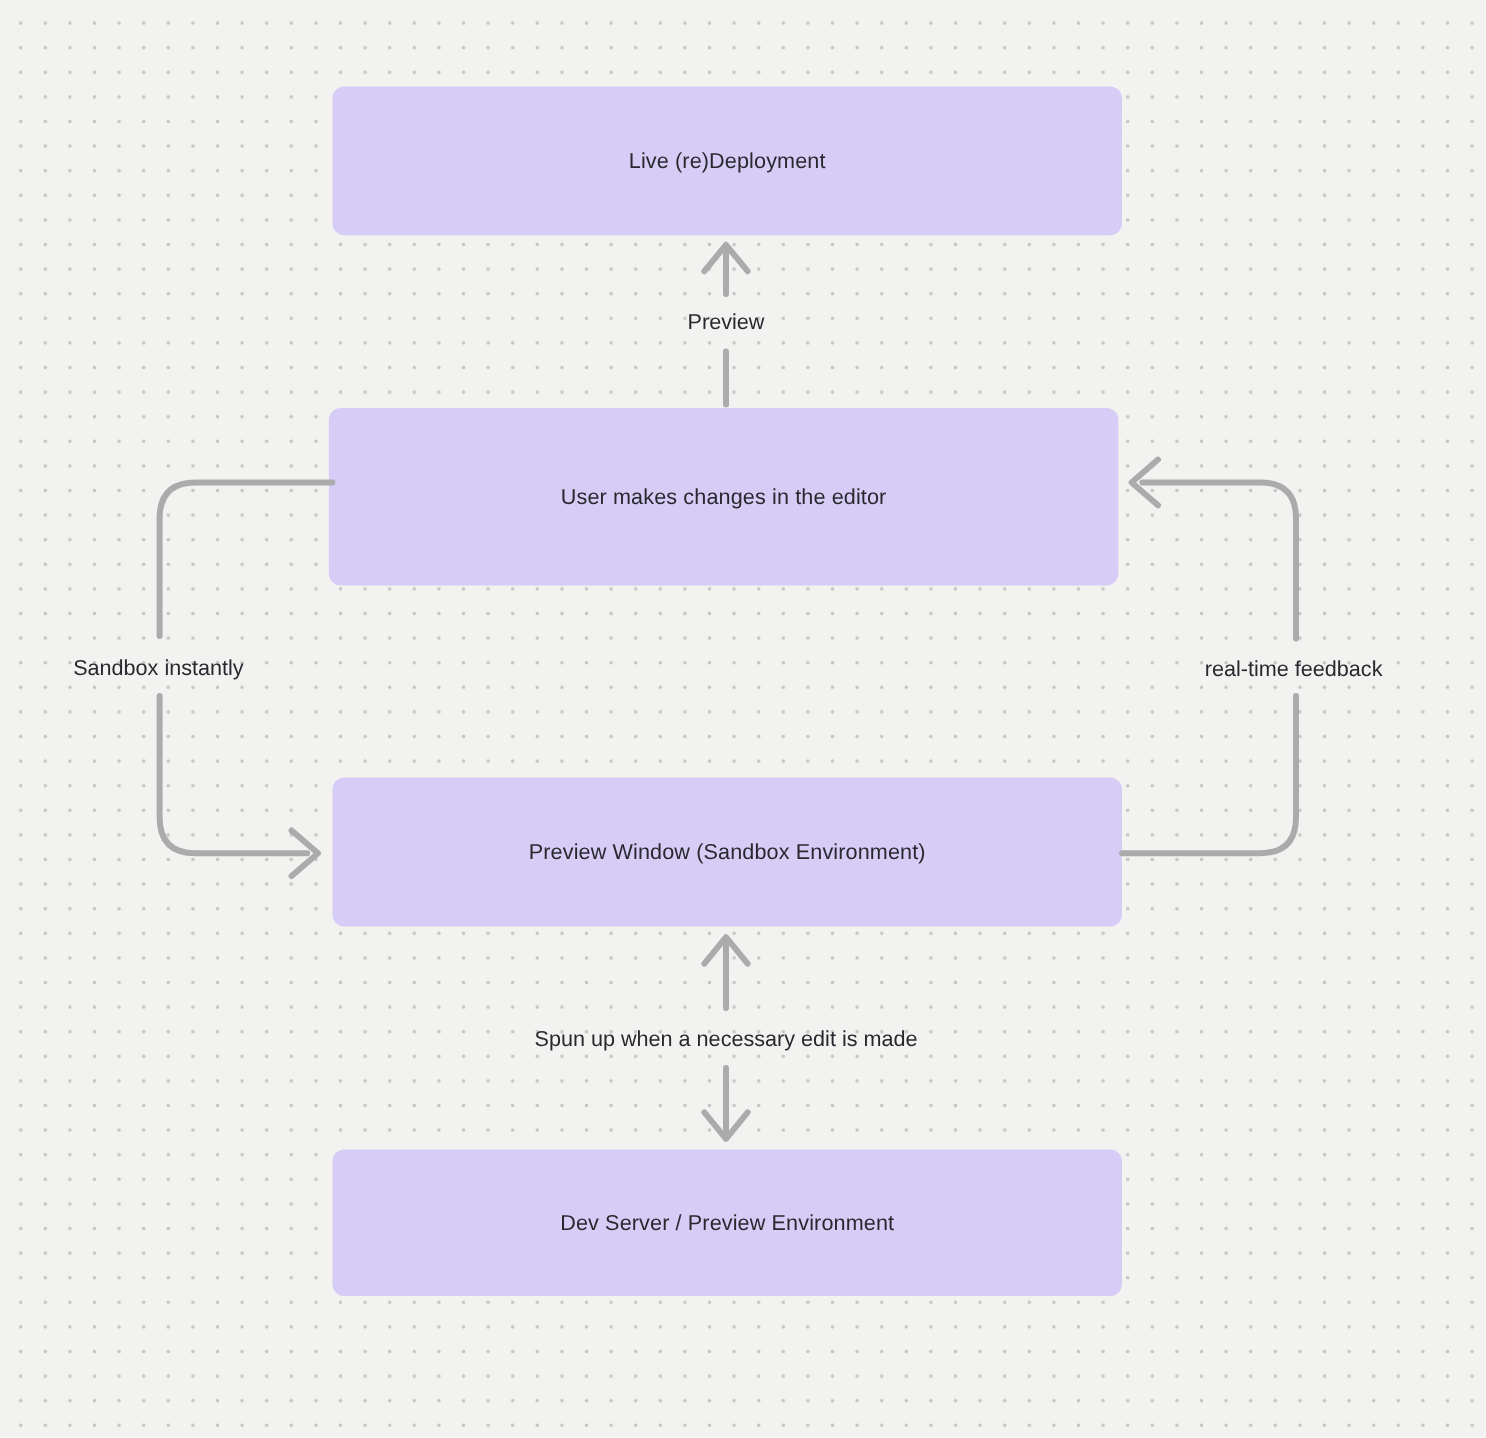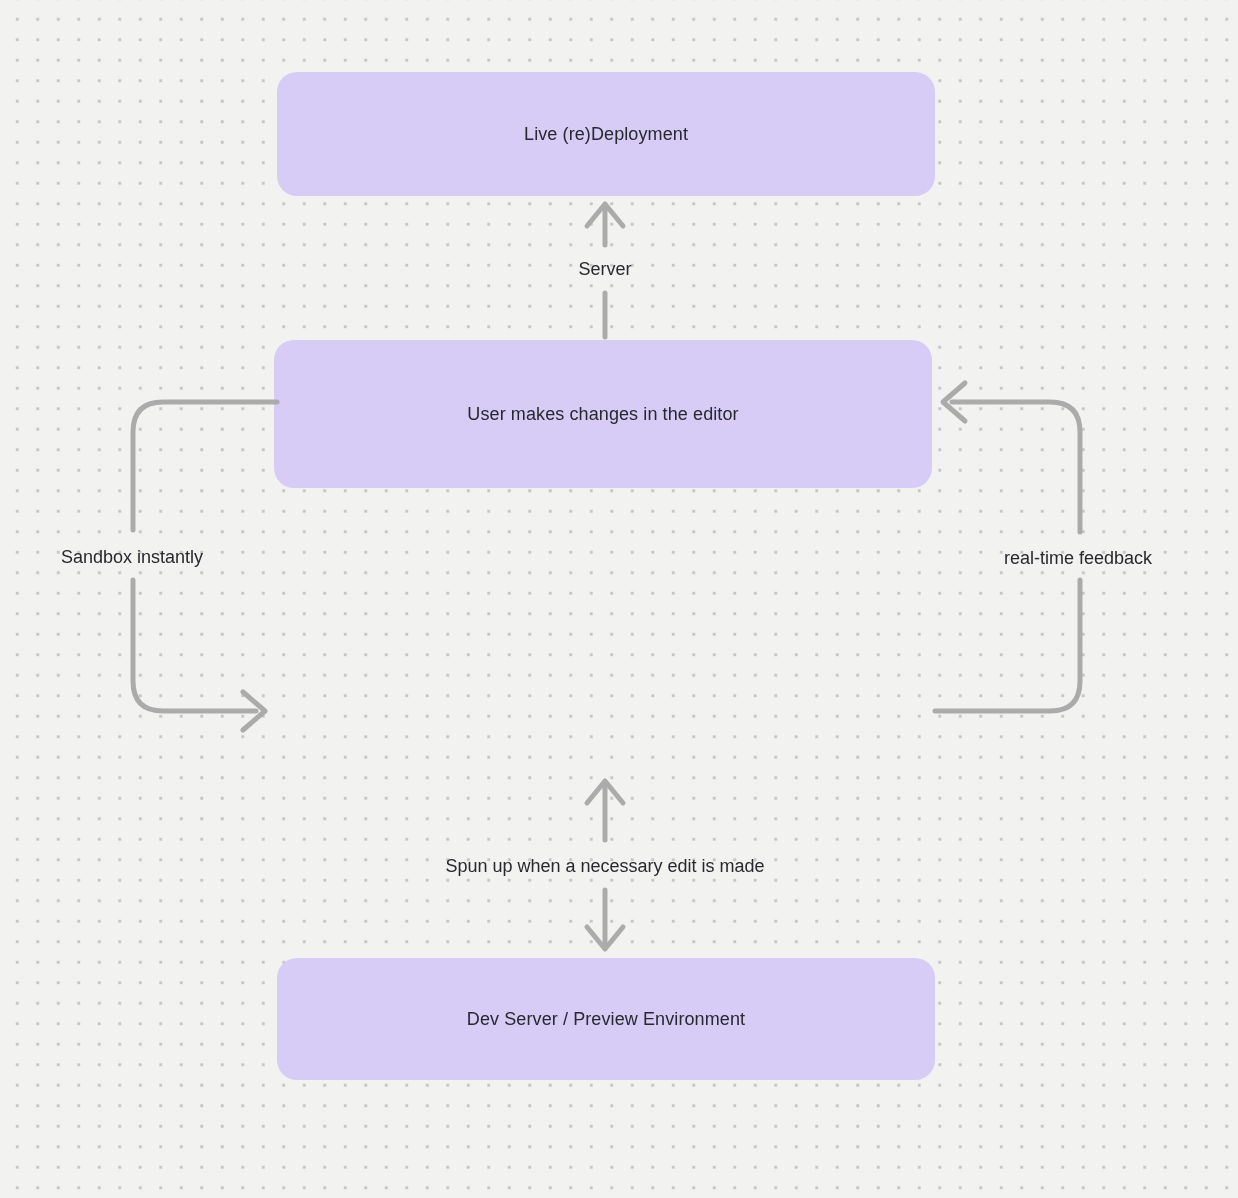--- a/index.html
+++ b/index.html
@@ -15,21 +15,21 @@
     width: 1238px;
     height: 1198px;
     background-color: #F2F2F1;
     background-image: radial-gradient(circle, #C7C7C6 1.5px, rgba(199,199,198,0) 1.7px);
     background-size: 20.5px 20.5px;
     background-position: 7px 9px;
   }
   .node {
     position: absolute;
     background: #D7CCF6;
-    border-radius: 20px;
+    border-radius: 10px;
     display: flex;
     align-items: center;
     justify-content: center;
     z-index: 1;
   }
   .node-label {
     font-size: 18px;
     font-weight: 500;
     color: #28282F;
     text-align: center;
@@ -65,20 +65,23 @@
 <div class="canvas">
 
   <div class="node" style="left:277px; top:72px; width:658px; height:124px;">
     <span class="node-label">Live (re)Deployment</span>
   </div>
 
   <div class="node" style="left:274px; top:340px; width:658px; height:148px;">
     <span class="node-label">User makes changes in the editor</span>
   </div>
 
+  <div class="node" style="left:277px; top:648px; width:658px; height:124px;">
+    <span class="node-label">Preview Window (Sandbox Environment)</span>
+  </div>
 
   <div class="node" style="left:277px; top:958px; width:658px; height:122px;">
     <span class="node-label">Dev Server / Preview Environment</span>
   </div>
 
   <svg class="edges" width="1238" height="1198" viewBox="0 0 1238 1198">
 
     <g>
       <path d="M605,207 L605,245"></path>
       <path d="M587,226 L605,204 L623,226"></path>
@@ -98,21 +101,21 @@
     </g>
 
     <g>
       <path d="M605,784 L605,840"></path>
       <path d="M587,803 L605,781 L623,803"></path>
       <path d="M605,890 L605,946"></path>
       <path d="M587,927 L605,949 L623,927"></path>
     </g>
   </svg>
 
-  <div class="edge-label" style="left:605px; top:269px;">Server</div>
+  <div class="edge-label" style="left:605px; top:269px;">Preview</div>
 
   <div class="edge-label" style="left:132px; top:557px;">Sandbox instantly</div>
 
   <div class="edge-label" style="left:1078px; top:558px;text-align:center;">real-time feedback</div>
 
   <div class="edge-label" style="left:605px; top:866px;text-align:center;">Spun up when a necessary edit is made</div>
 
 </div>
 
 </body></html>

